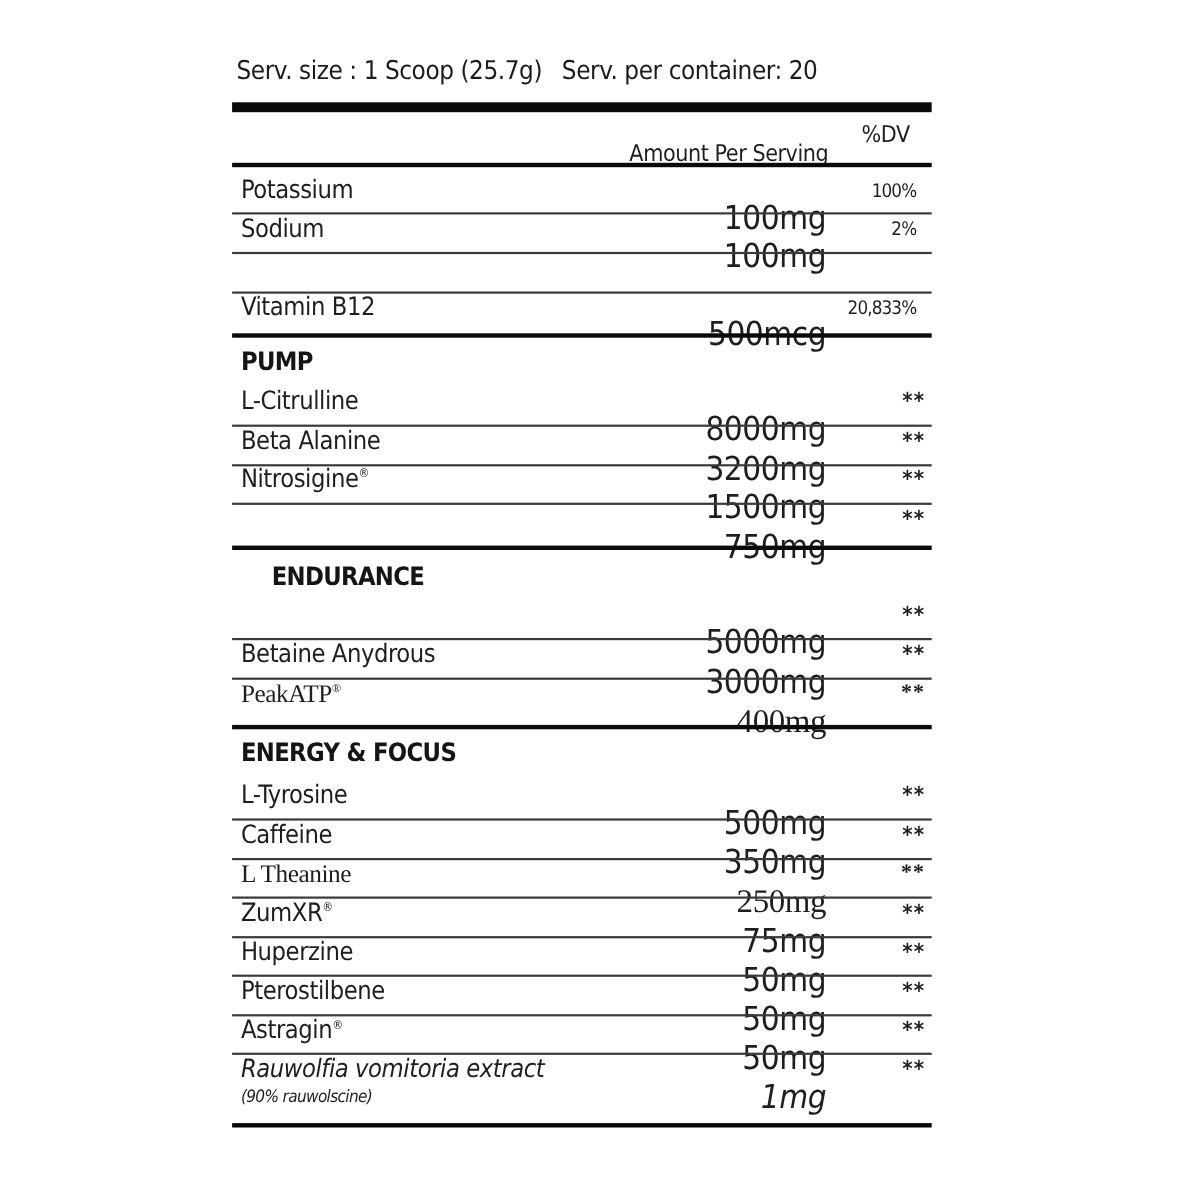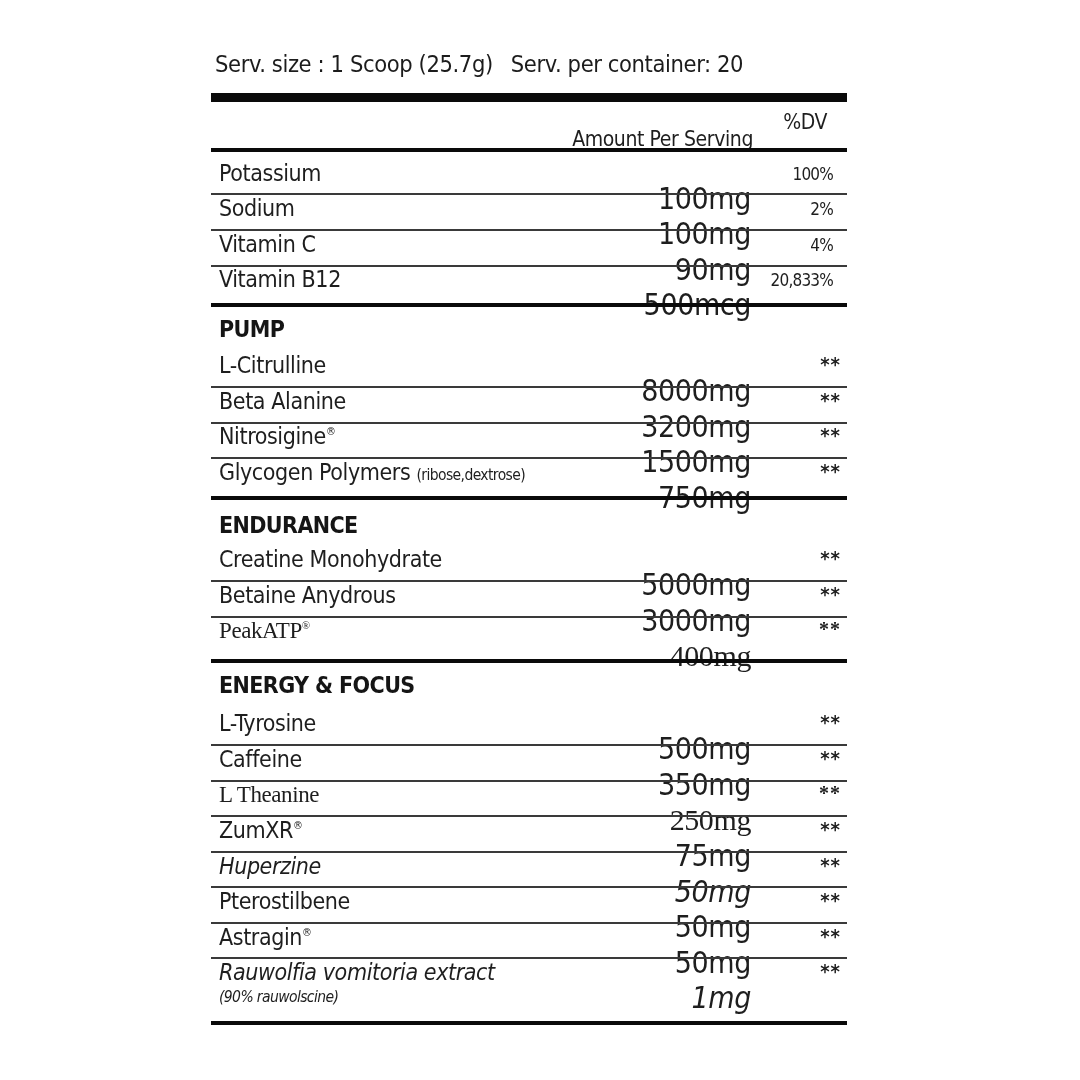--- a/index.html
+++ b/index.html
@@ -46,25 +46,20 @@
     <span class="amt">100mg</span>
     <span class="dv">100%</span>
   </div>
   <div class="rule thin" style="top:193px;"></div>
   <div class="row" style="top:195px;">
     <span class="name">Sodium</span>
     <span class="amt">100mg</span>
     <span class="dv">2%</span>
   </div>
   <div class="rule thin" style="top:229px;"></div>
-  <div class="row" style="top:231px;">
-    <span class="name">Vitamin C</span>
-    <span class="amt">90mg</span>
-    <span class="dv">4%</span>
-  </div>
   <div class="rule thin" style="top:265px;"></div>
   <div class="row" style="top:266px;">
     <span class="name">Vitamin B12</span>
     <span class="amt">500mcg</span>
     <span class="dv">20,833%</span>
   </div>
 
   <div class="rule md" style="top:303px;"></div>
 
   <div class="section" style="top:316px;">PUMP</div>
@@ -80,30 +75,28 @@
     <span class="dv stars">**</span>
   </div>
   <div class="rule thin" style="top:422px;"></div>
   <div class="row" style="top:423px;">
     <span class="name"><span>Nitrosigine</span><sup>®</sup></span>
     <span class="amt">1500mg</span>
     <span class="dv stars">**</span>
   </div>
   <div class="rule thin" style="top:457px;"></div>
   <div class="row" style="top:459px;">
-    <span class="name"><span>Glycogen Polymers</span> <span class="note">(ribose,dextrose)</span></span>
     <span class="amt">750mg</span>
     <span class="dv stars">**</span>
   </div>
 
   <div class="rule md" style="top:496px;"></div>
 
-  <div class="section" style="top:512px;">ENDURANCE</div>
+  <div class="section" style="top:512px;margin-left:28px;">ENDURANCE</div>
   <div class="row" style="top:546px;">
-    <span class="name">Creatine Monohydrate</span>
     <span class="amt">5000mg</span>
     <span class="dv stars">**</span>
   </div>
   <div class="rule thin" style="top:580px;"></div>
   <div class="row" style="top:582px;">
     <span class="name">Betaine Anydrous</span>
     <span class="amt">3000mg</span>
     <span class="dv stars">**</span>
   </div>
   <div class="rule thin" style="top:616px;"></div>
@@ -133,21 +126,21 @@
     <span class="amt">250mg</span>
     <span class="dv stars">**</span>
   </div>
   <div class="rule thin" style="top:815px;"></div>
   <div class="row" style="top:817px;">
     <span class="name"><span>ZumXR</span><sup>®</sup></span>
     <span class="amt">75mg</span>
     <span class="dv stars">**</span>
   </div>
   <div class="rule thin" style="top:851px;"></div>
-  <div class="row" style="top:853px;font-style:italic;">
+  <div class="row" style="top:853px;">
     <span class="name">Huperzine</span>
     <span class="amt">50mg</span>
     <span class="dv stars">**</span>
   </div>
   <div class="rule thin" style="top:886px;"></div>
   <div class="row" style="top:888px;">
     <span class="name">Pterostilbene</span>
     <span class="amt">50mg</span>
     <span class="dv stars">**</span>
   </div>

